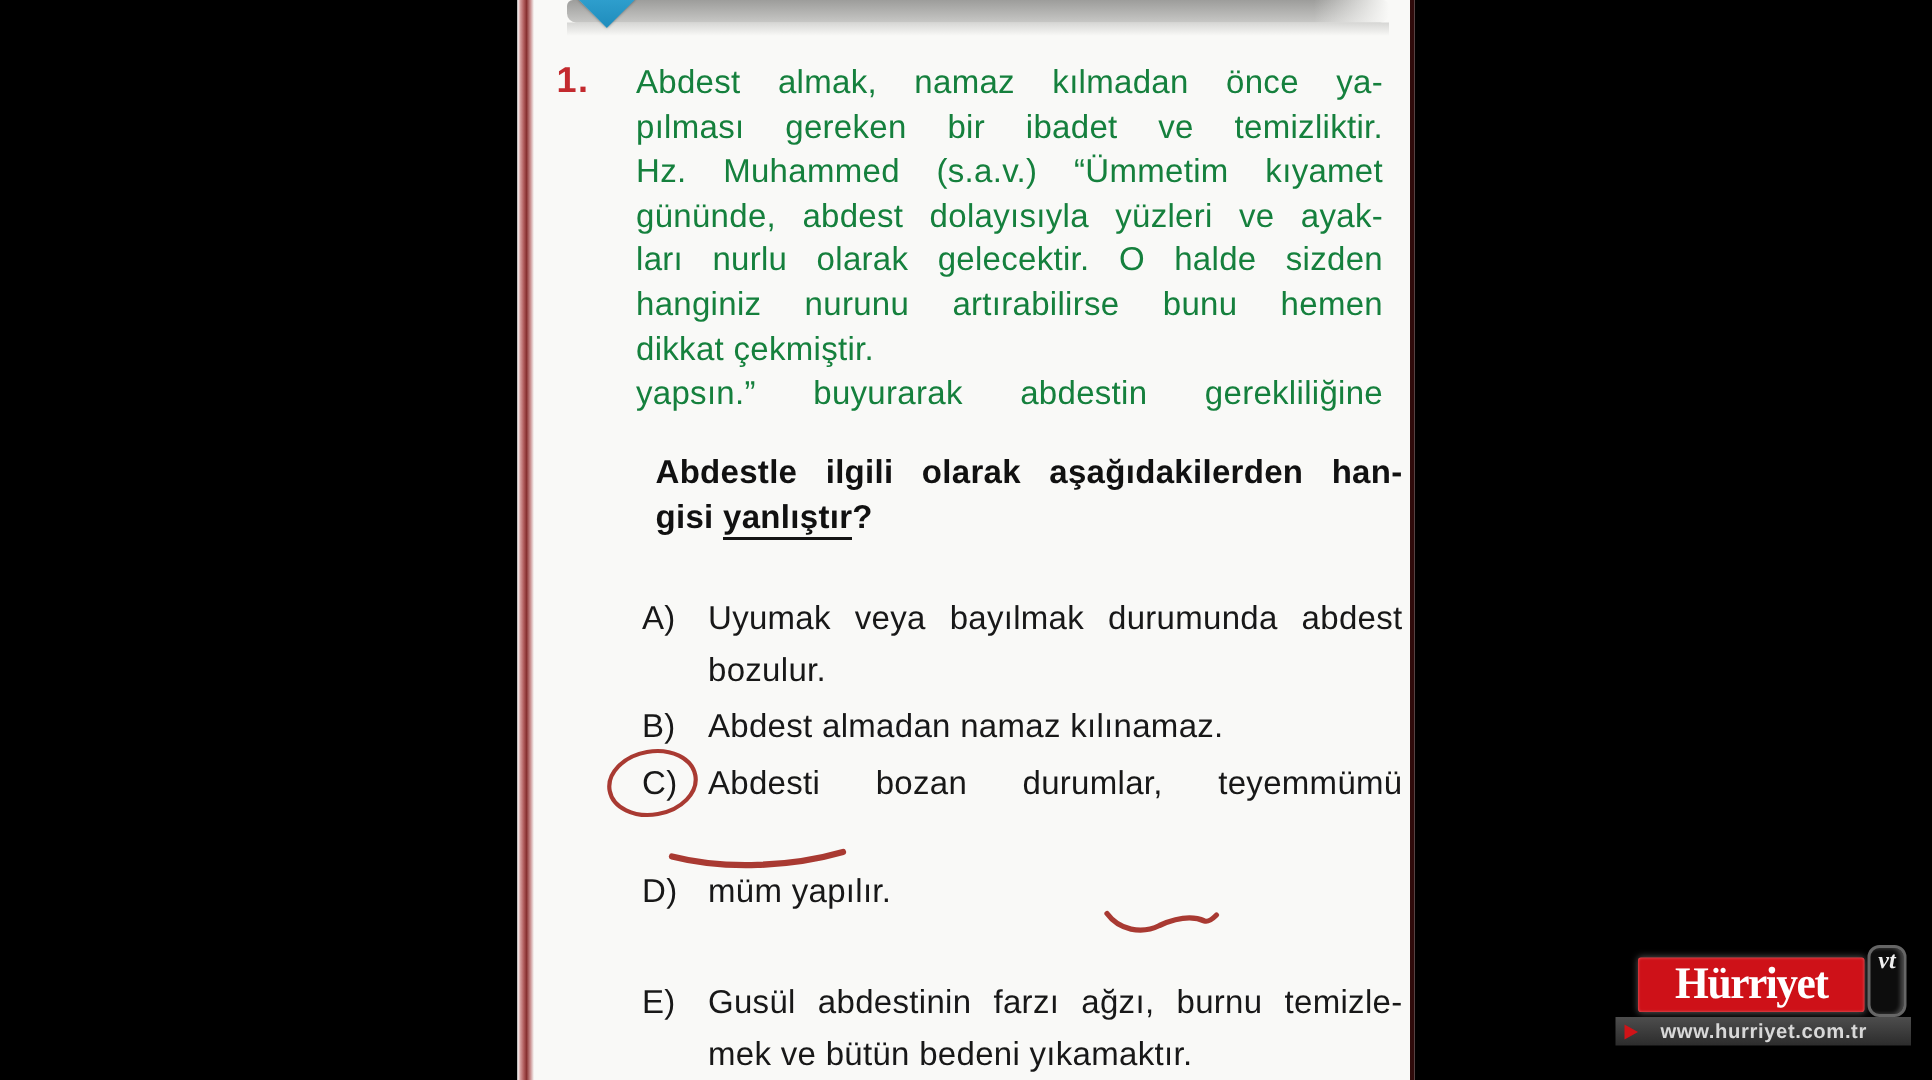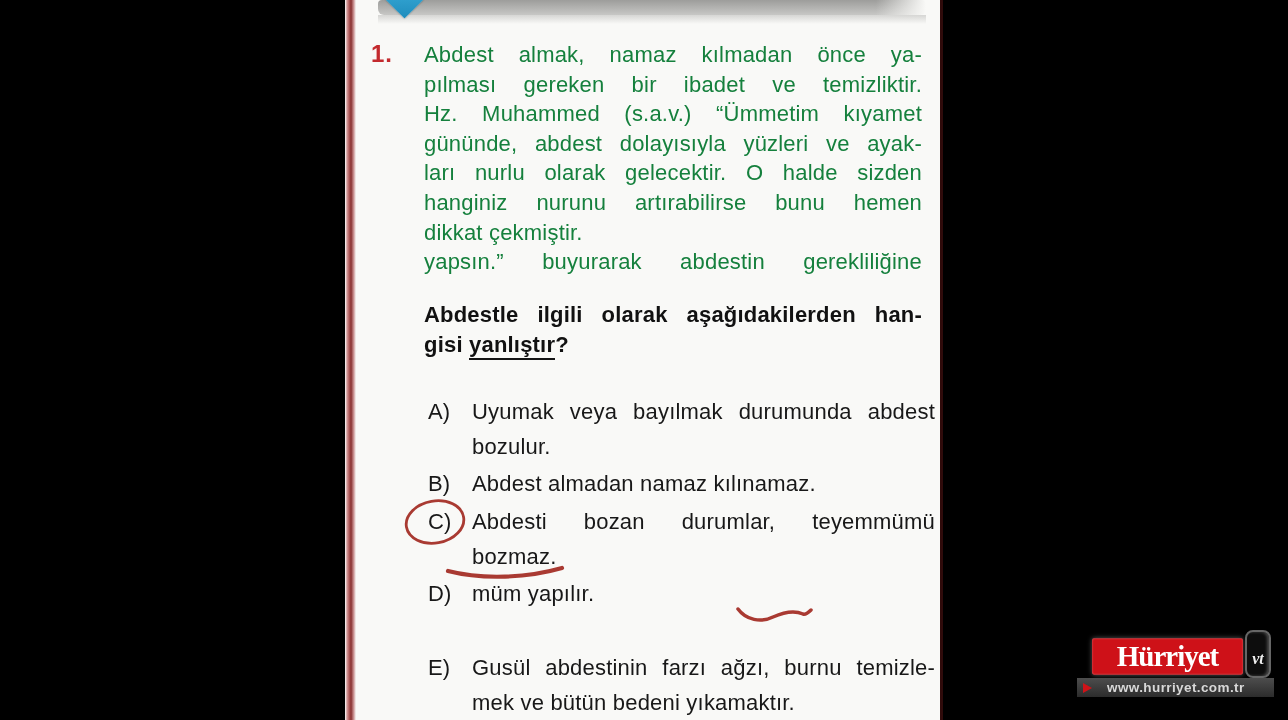--- a/index.html
+++ b/index.html
@@ -24,21 +24,21 @@
         background:linear-gradient(135deg,#3db1de,#1f8cbc);transform:rotate(45deg);
         box-shadow:0 0 2px rgba(0,0,0,.4);}
 
   
   .qnum{position:absolute;left:26px;top:40px;font-size:24px;font-weight:bold;letter-spacing:1px;}
   .para{position:absolute;left:79px;top:40px;width:498px;font-size:22px;line-height:29.6px;
         color:#15803d;letter-spacing:.2px;}
   .para .ln{text-align:justify;text-align-last:justify;}
   .para .ln.last{text-align:left;text-align-last:left;}
 
-  .stem{position:absolute;left:79px;top:300px;width:498px;font-size:22px;font-weight:bold;
+  .stem{position:absolute;left:92px;top:300px;width:498px;font-size:22px;font-weight:bold;
         line-height:30px;color:#111;letter-spacing:.2px;}
   .stem .ln1{text-align:justify;text-align-last:justify;}
   .stem .uline{border-bottom:2.5px solid #141414;padding-bottom:1px;text-align:center;}
 
   .opt{position:absolute;left:83px;width:495px;font-size:22px;line-height:35px;color:#181818;letter-spacing:.2px;}
   .opt .letter{position:absolute;left:0;top:0;width:32px;}
   .opt .otext{margin-left:44px;width:463px;}
   .opt .otext .l1.j{text-align:justify;text-align-last:justify;}
   .opt .otext .l2:empty{display:none;}
 
@@ -47,21 +47,21 @@
   
   .wm-red{position:absolute;left:1092px;top:639px;width:151px;height:35px;border-radius:2px;
         display:flex;align-items:center;justify-content:center;
         box-shadow:0 0 5px rgba(255,255,255,.35), inset 0 0 2px rgba(255,255,255,.4);
         color:#fff;font-family:"Liberation Serif",serif;font-weight:bold;font-size:29px;
         letter-spacing:-1px;transform:scaleY(1.04);}
   .wm-tv{position:absolute;left:1245px;top:630px;width:26px;height:48px;background:#0d0d0d;
         border:2px solid #666;border-radius:8px;z-index:3;
         display:flex;align-items:flex-start;justify-content:center;
         color:#f0f0f0;font-family:"Liberation Serif",serif;font-style:italic;font-weight:bold;
-        font-size:16px;padding-top:18px;box-sizing:border-box;
+        font-size:16px;padding-top:0;box-sizing:border-box;
         box-shadow:inset -2px 0 3px rgba(255,255,255,.25);}
   .wm-bar{position:absolute;left:1077px;top:678px;width:197px;height:19px;z-index:2;
         background:linear-gradient(to bottom,#4d4d4d,#2c2c2c);
         display:flex;align-items:center;gap:15px;padding-left:6px;box-sizing:border-box;}
   .wm-play{width:0;height:0;border-left:9px solid #d01318;border-top:5px solid transparent;
         border-bottom:5px solid transparent;}
   .wm-url{color:#d8d8d8;font-size:13.5px;font-weight:bold;letter-spacing:.4px;}
 </style>
 </head>
 <body>
@@ -108,21 +108,20 @@
       <div class="otext">
         <div class="l1">Abdest almadan namaz kılınamaz.</div>
 
       </div>
     </div>
 
     <div class="opt" style="top:504px;">
       <div class="letter">C)</div>
       <div class="otext">
         <div class="l1 j">Abdesti bozan durumlar, teyemmümü</div>
-        <div class="l2">bozmaz.</div>
       </div>
     </div>
 
     <div class="opt" style="top:576px;">
       <div class="letter">D)</div>
       <div class="otext">
         <div class="l2">müm yapılır.</div>
       </div>
     </div>
 

